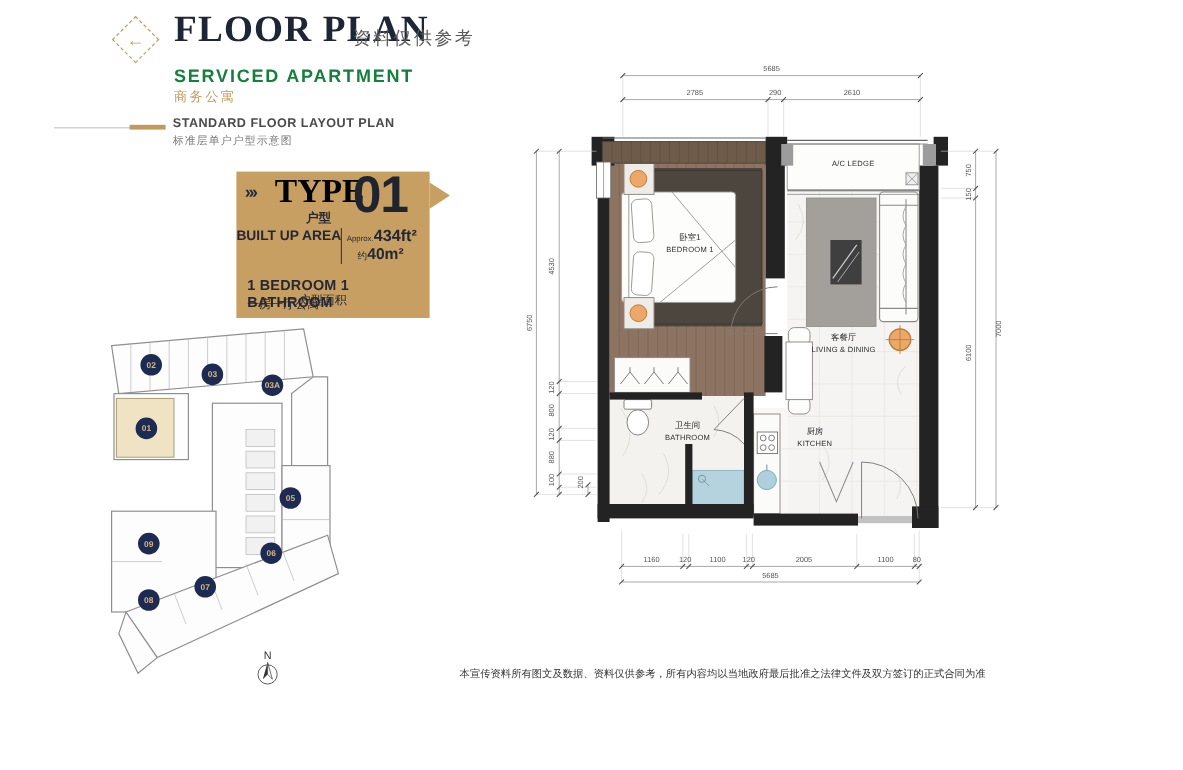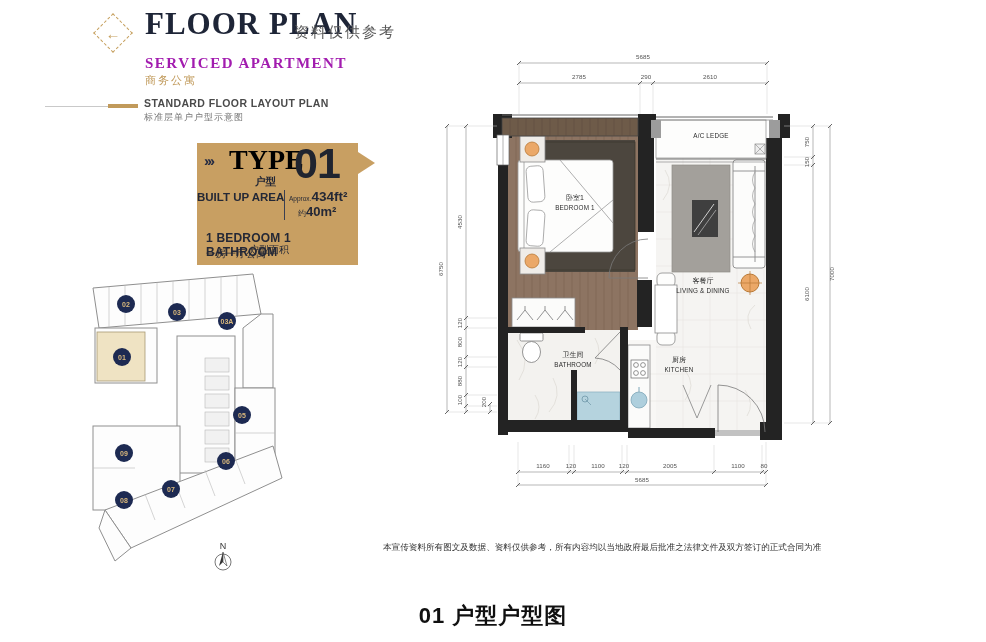--- a/index.html
+++ b/index.html
@@ -8,21 +8,21 @@
   .abs{position:absolute;}
 
   
   .logo-wrap{left:92px;top:12px;width:42px;height:42px;}
   .logo-diamond{position:absolute;left:7px;top:7px;width:26px;height:26px;
      border:1.4px dashed #C6A05F;transform:rotate(45deg);display:flex;align-items:center;justify-content:center;}
   .logo-arrow{transform:rotate(-45deg);color:#C6A05F;font-size:15px;line-height:1;font-weight:bold;}
   .title{left:145px;top:6px;font-family:"Liberation Serif",serif;font-weight:bold;
      font-size:31px;color:#1e2537;letter-spacing:1px;margin:0;}
   .title-cn{left:294px;top:23px;font-size:15px;color:#5a5a5a;letter-spacing:2px;}
-  .subtitle{left:145px;top:55px;font-size:15px;font-weight:bold;color:#a21caf;letter-spacing:1.5px;font-family:Liberation Serif, serif;}
+  .subtitle{left:145px;top:55px;font-size:15px;font-weight:bold;color:#15803d;letter-spacing:1.5px;}
   .subtitle-cn{left:145px;top:73px;font-size:11px;color:#C19A5B;letter-spacing:2px;}
   .rule-gray{left:45px;top:106px;width:68px;height:1px;background:#c9c9c9;}
   .rule-gold{left:108px;top:104px;width:30px;height:4px;background:#C19A5B;}
   .section-title{left:144px;top:97px;font-size:10.5px;font-weight:bold;color:#4a4a4a;letter-spacing:0.4px;}
   .section-title-cn{left:144px;top:111px;font-size:9px;color:#777;letter-spacing:1px;}
 
   
   .type-card{left:197px;top:143px;width:161px;height:122px;background:#C89F62;color:#242836;}
   .card-tail{left:358px;top:152px;width:0;height:0;border-left:17px solid #C89F62;
      border-top:11px solid transparent;border-bottom:11px solid transparent;}
@@ -36,21 +36,21 @@
   .tc-vline{left:87px;top:47px;width:0;height:30px;border-left:1.2px solid #3a3f52;}
   .tc-areaft{left:92px;top:46px;font-size:13.5px;font-weight:bold;}
   .tc-areaft .approx{font-size:6.5px;font-weight:normal;}
   .tc-aream{left:101px;top:61px;font-size:13px;font-weight:bold;text-align:center;}
   .tc-aream .yue{font-size:8px;font-weight:normal;}
   .tc-rooms{left:9px;top:88px;font-size:12px;font-weight:bold;letter-spacing:0.2px;}
   .tc-rooms-cn{left:9px;top:104px;font-size:10px;font-family:Liberation Serif, serif;}
 
   
   .disclaimer{left:383px;top:538px;width:552px;font-size:8.3px;line-height:1.4;color:#3f3f3f;}
-  .disclaimer-cn{margin-top:3px;font-size:8.6px;color:#333;}
+  .disclaimer-cn{margin-top:17px;font-size:8.6px;color:#333;}
   .caption{left:0;right:0;top:601px;text-align:center;font-size:22px;font-weight:600;color:#101010;letter-spacing:1px;}
 
   svg text{font-family:"Liberation Sans",sans-serif;}
   .dimtxt{font-size:6.2px;fill:#555;}
   .roomcn{font-size:7px;fill:#2b2b2b;}
   .roomen{font-size:6.3px;fill:#2b2b2b;letter-spacing:0.2px;}
   .unitnum{font-size:7px;font-weight:bold;fill:#D9B87C;}
 </style>
 </head>
 <body>
@@ -441,15 +441,14 @@
         <text x="329" y="428" text-anchor="middle">80</text>
         <text x="207" y="442" text-anchor="middle">5685</text>
       </g>
     </g>
   </svg>
 
   <div class="abs disclaimer">
     <div class="disclaimer-cn">本宣传资料所有图文及数据、资料仅供参考，所有内容均以当地政府最后批准之法律文件及双方签订的正式合同为准</div>
   </div>
 
-  <div class="abs caption">01 户型户型图</div>
 
 </div>
 
 </body></html>

